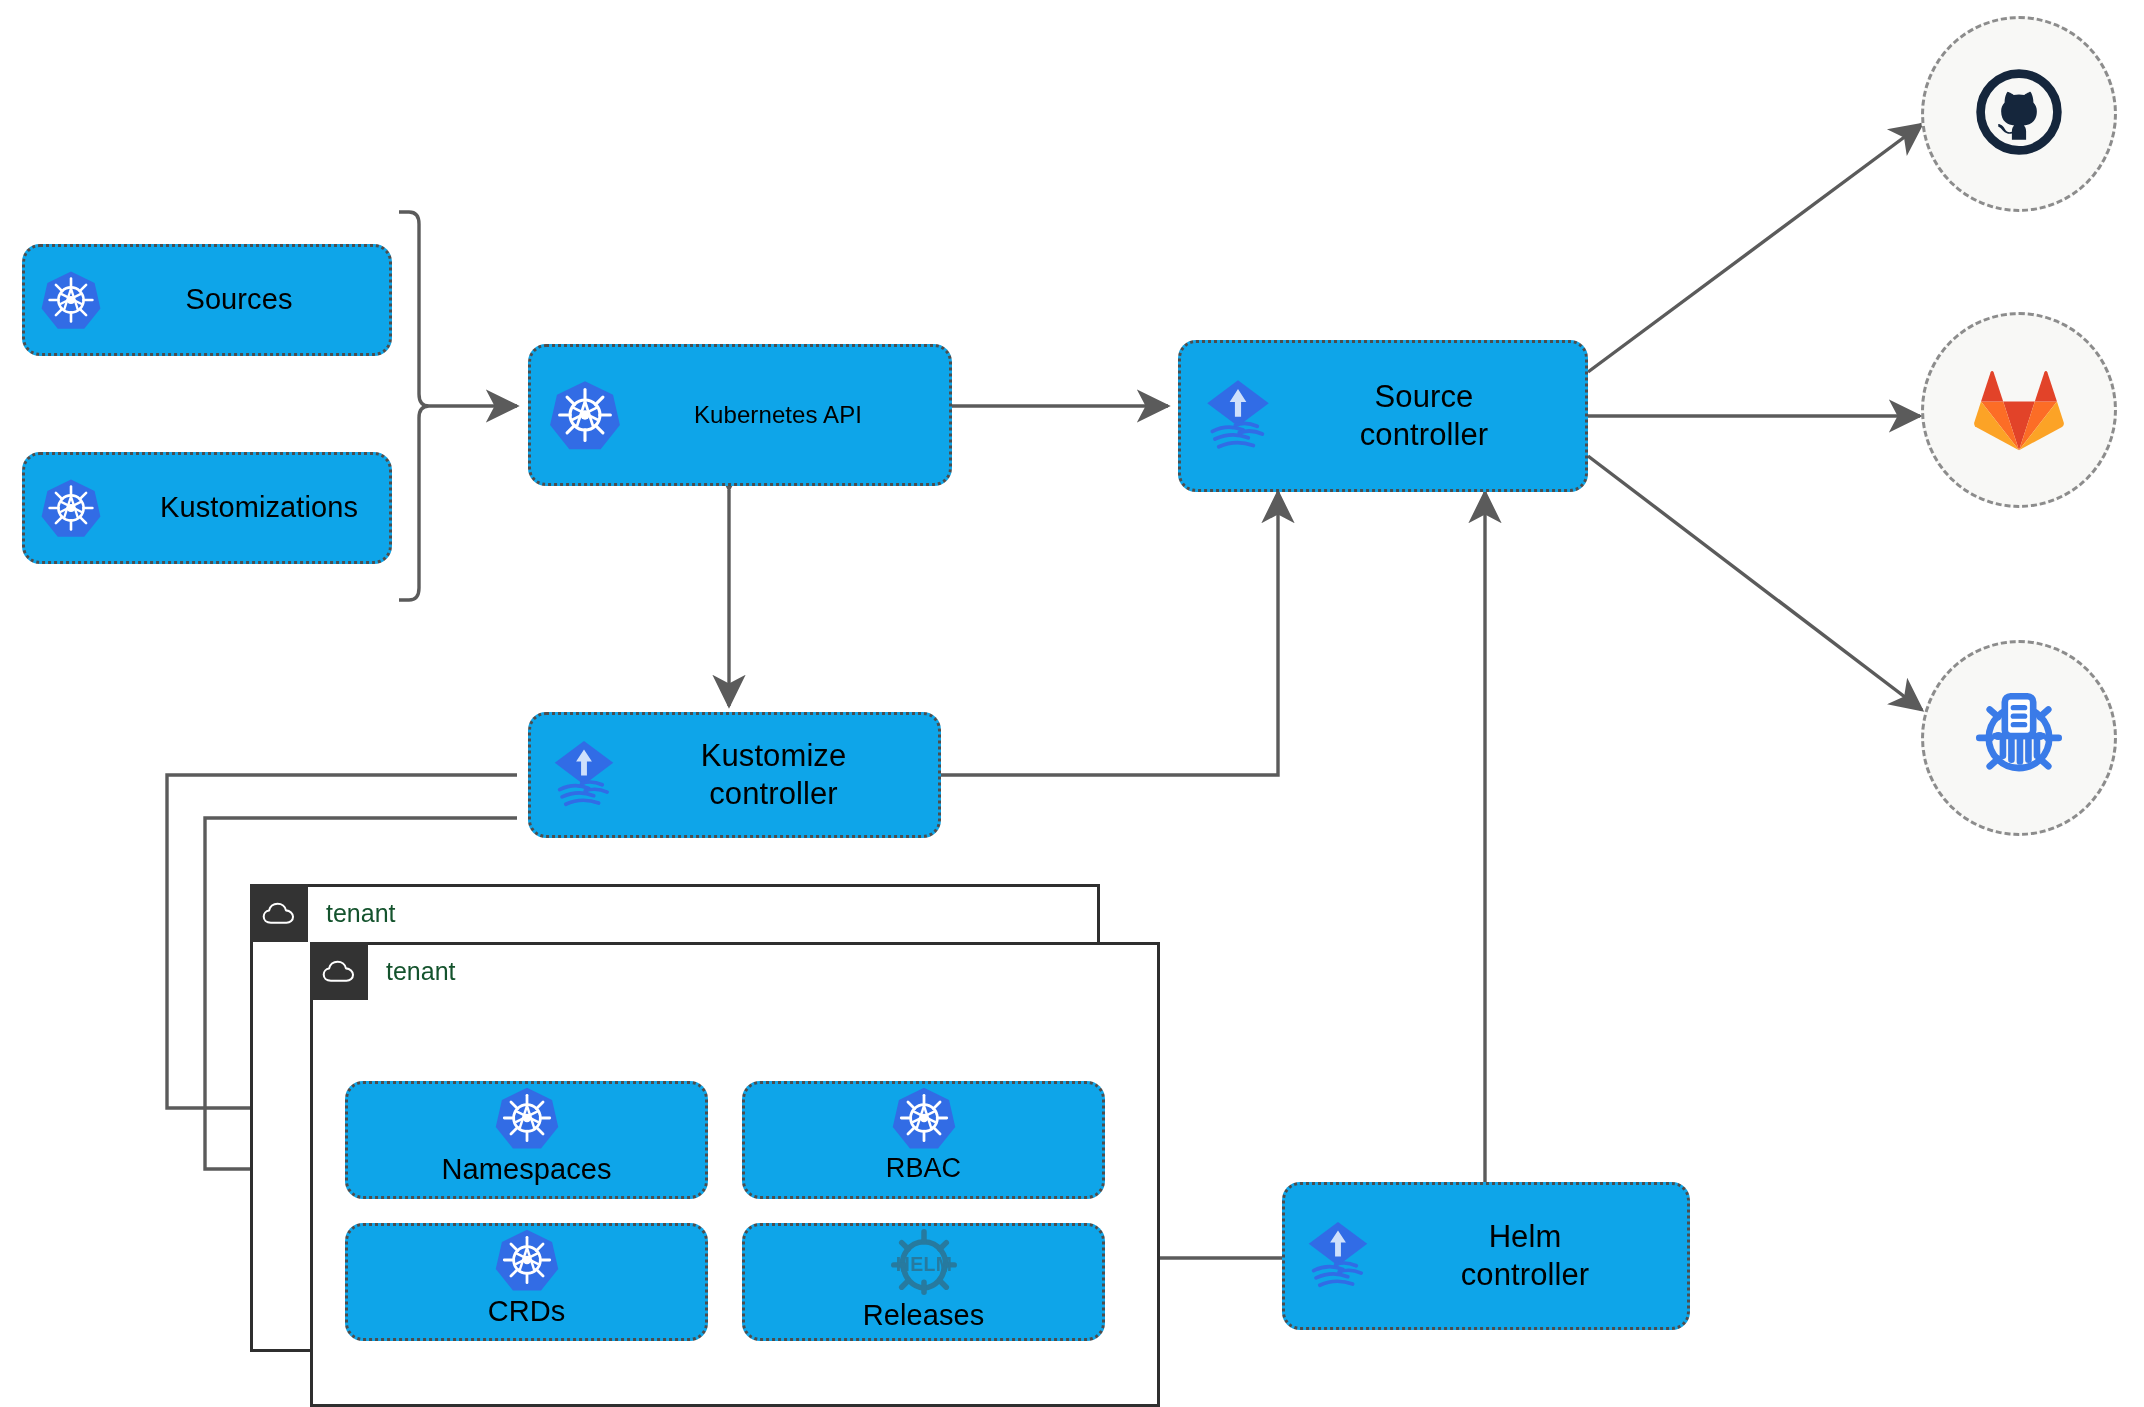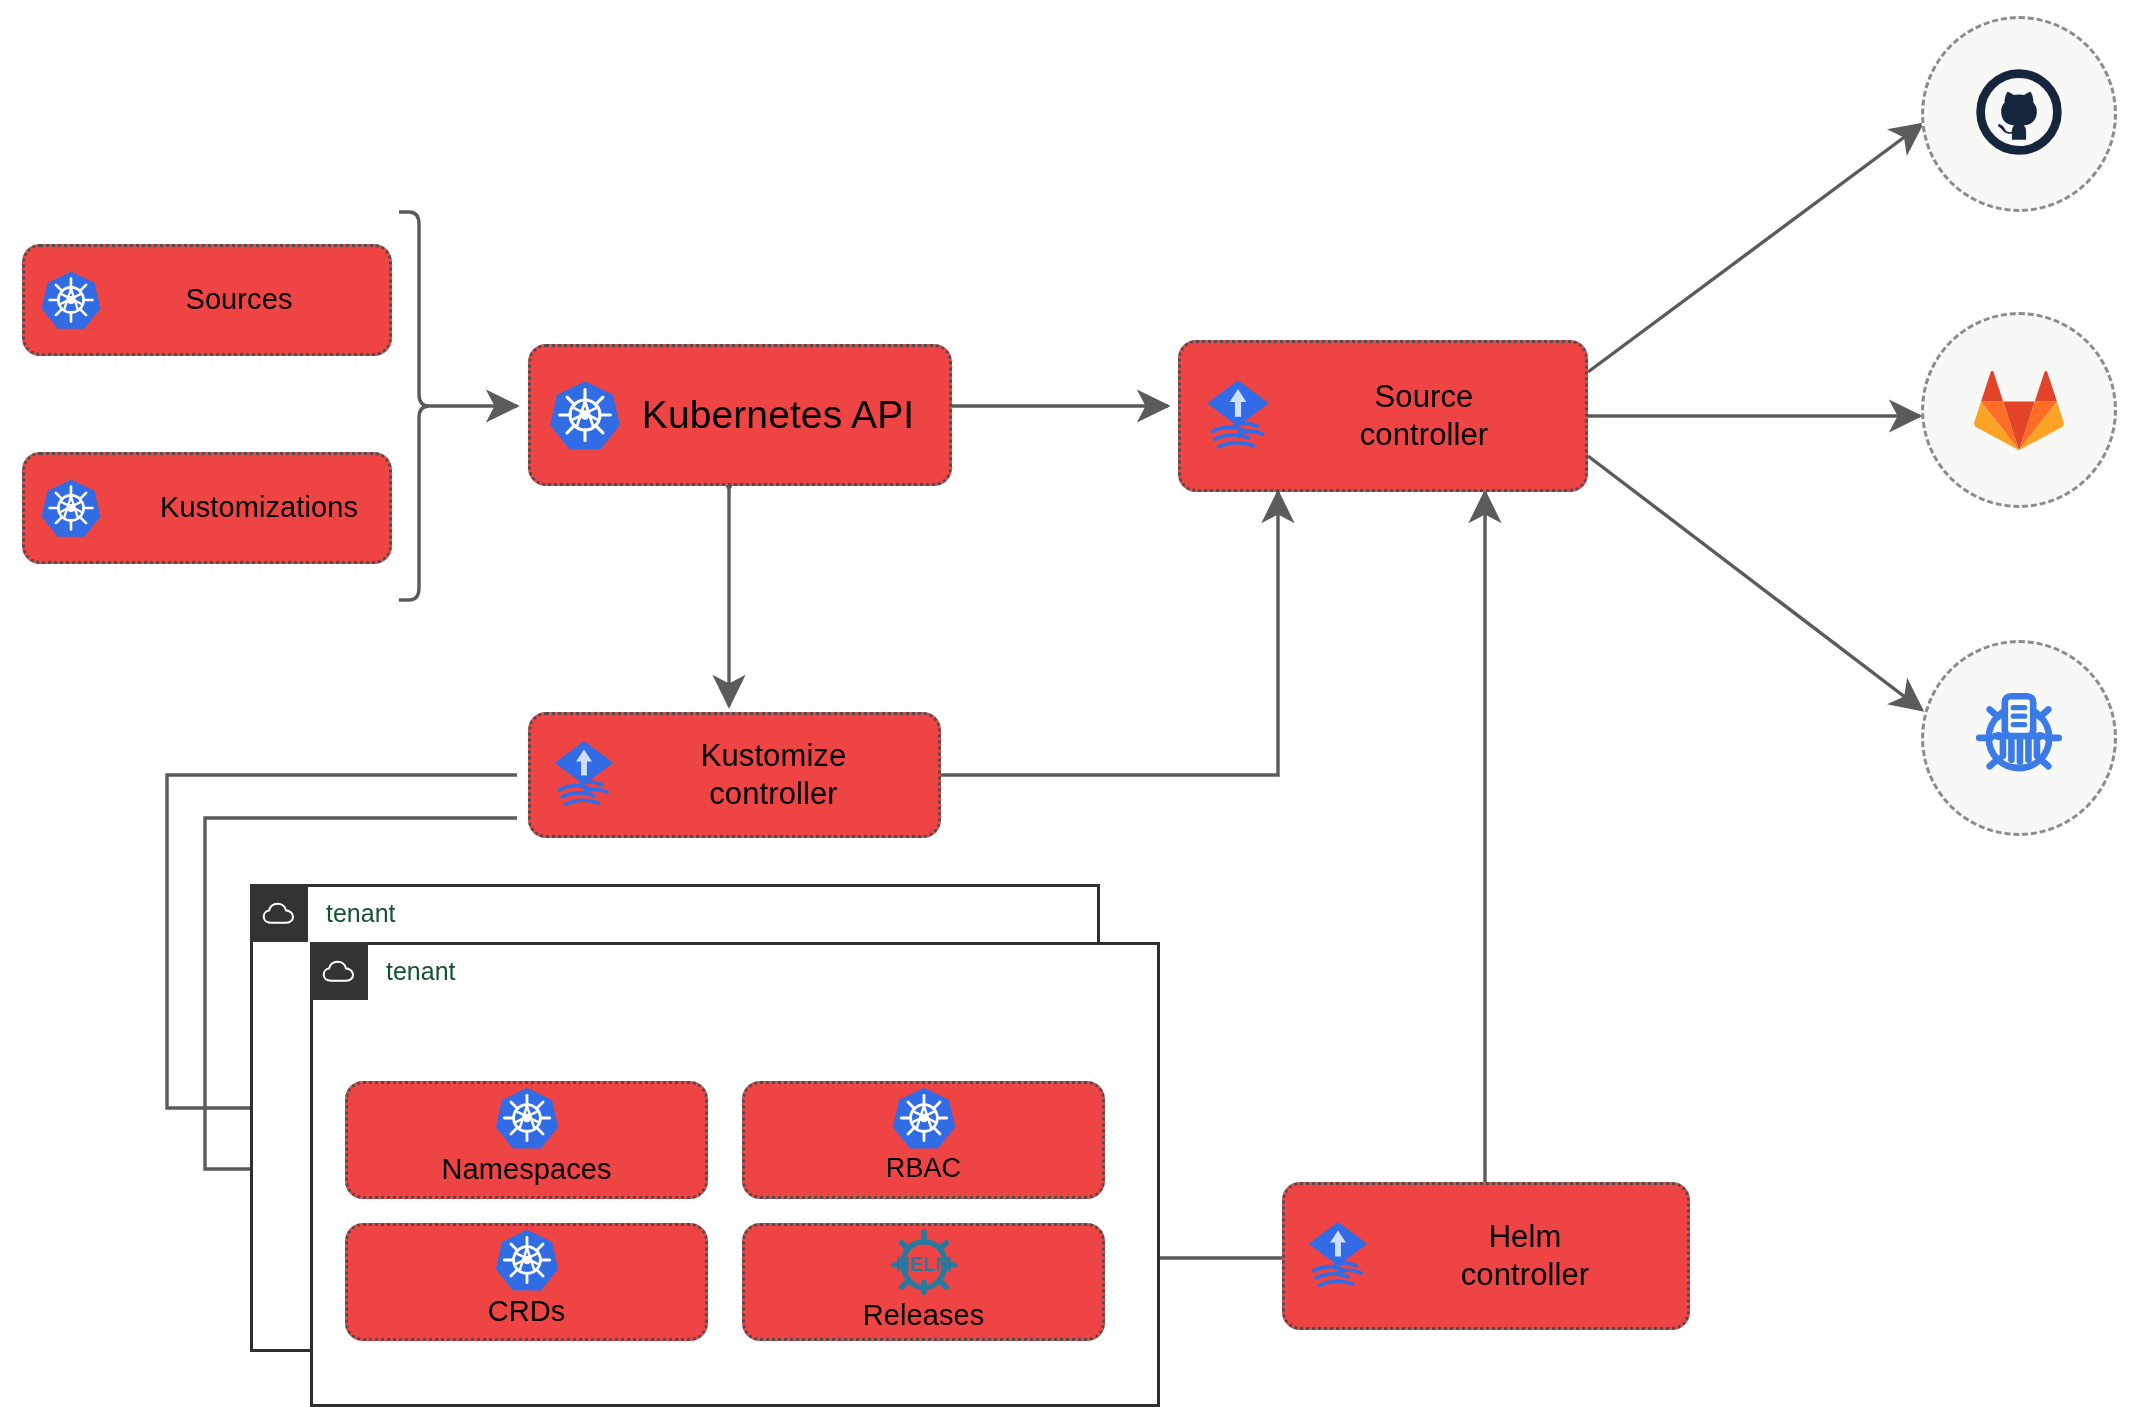--- a/index.html
+++ b/index.html
@@ -19,21 +19,21 @@
     position:absolute;
     left:0;top:0;
     width:2144px;height:1407px;
     pointer-events:none;
   }
 
   
   .node{
     position:absolute;
     box-sizing:border-box;
-    background:#ef4444;
+    background:#0ea5e9;
     border:3px dotted #4d4d4d;
     border-radius:18px;
     display:flex;
     align-items:center;
     justify-content:flex-start;
     z-index:4;
   }
   .node .ico{
     flex:0 0 auto;
     display:flex;
@@ -224,21 +224,21 @@
         </g>
         <g fill="none" stroke="#ffffff" stroke-width="2.3">
           <path d="M32 20.6 L25.1 41.8"></path>
             <path d="M32 20.6 L38.9 41.8"></path>
           <path d="M21.6 25.6 L43.1 36.2"></path>
             <path d="M42.4 25.6 L20.9 36.2"></path>
         </g>
         <circle cx="32" cy="32" r="4" fill="#ffffff"></circle>
       </svg>
     </span>
-    <span class="lbl" style="font-size:39px;">Kubernetes API</span>
+    <span class="lbl" style="font-size:24px;">Kubernetes API</span>
   </div>
 
   <div class="node" style="left:1178px; top:340px; width:410px; height:152px; padding:0 16px;justify-content:center;">
     <span class="ico">
       <svg class="flux-svg" width="82" height="82" viewBox="0 0 64 64" aria-hidden="true">
         <path d="M32 4 L56 22 L32 40 L8 22 Z" fill="#316CE6"></path>
         <path d="M32 11 L38.5 21 L34.4 21 L34.4 32.5 L29.6 32.5 L29.6 21 L25.5 21 Z" fill="#cfe0fb"></path>
         <g fill="none" stroke="#316CE6" stroke-width="3" stroke-linecap="round">
           <path d="M12 44 Q 24 38 36 43"></path>
           <path d="M14 50 Q 27 44 40 49"></path>

